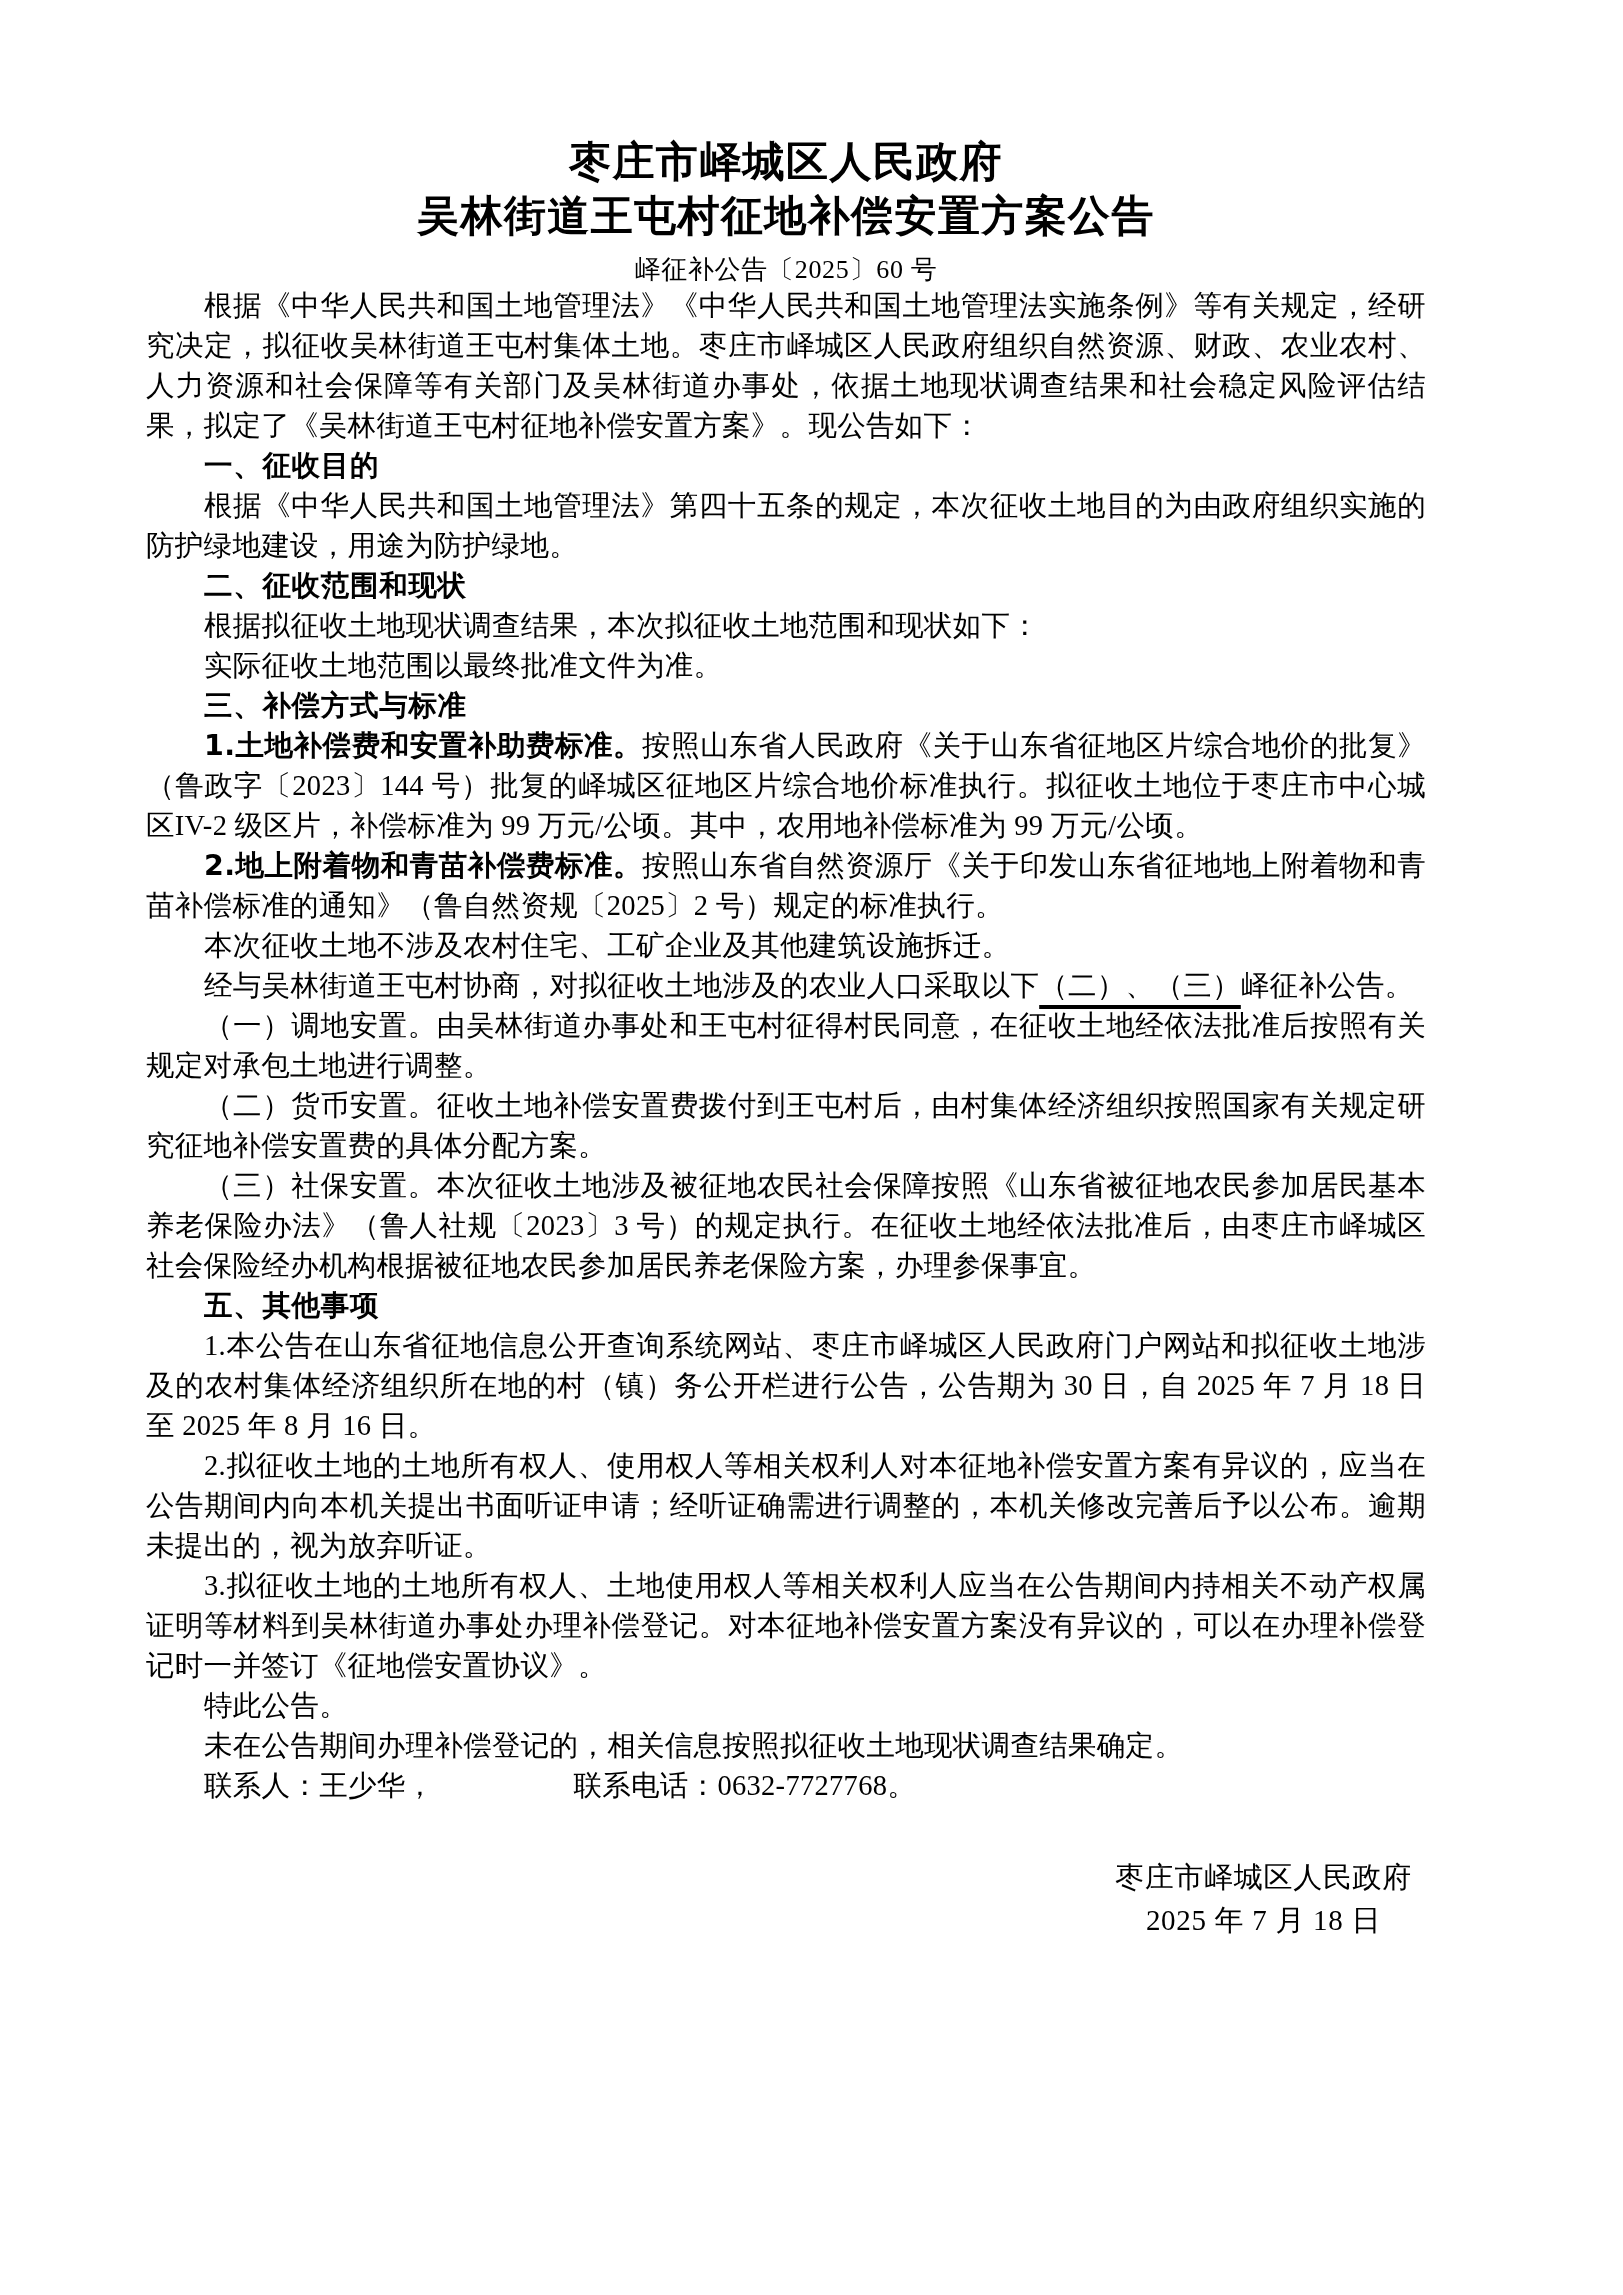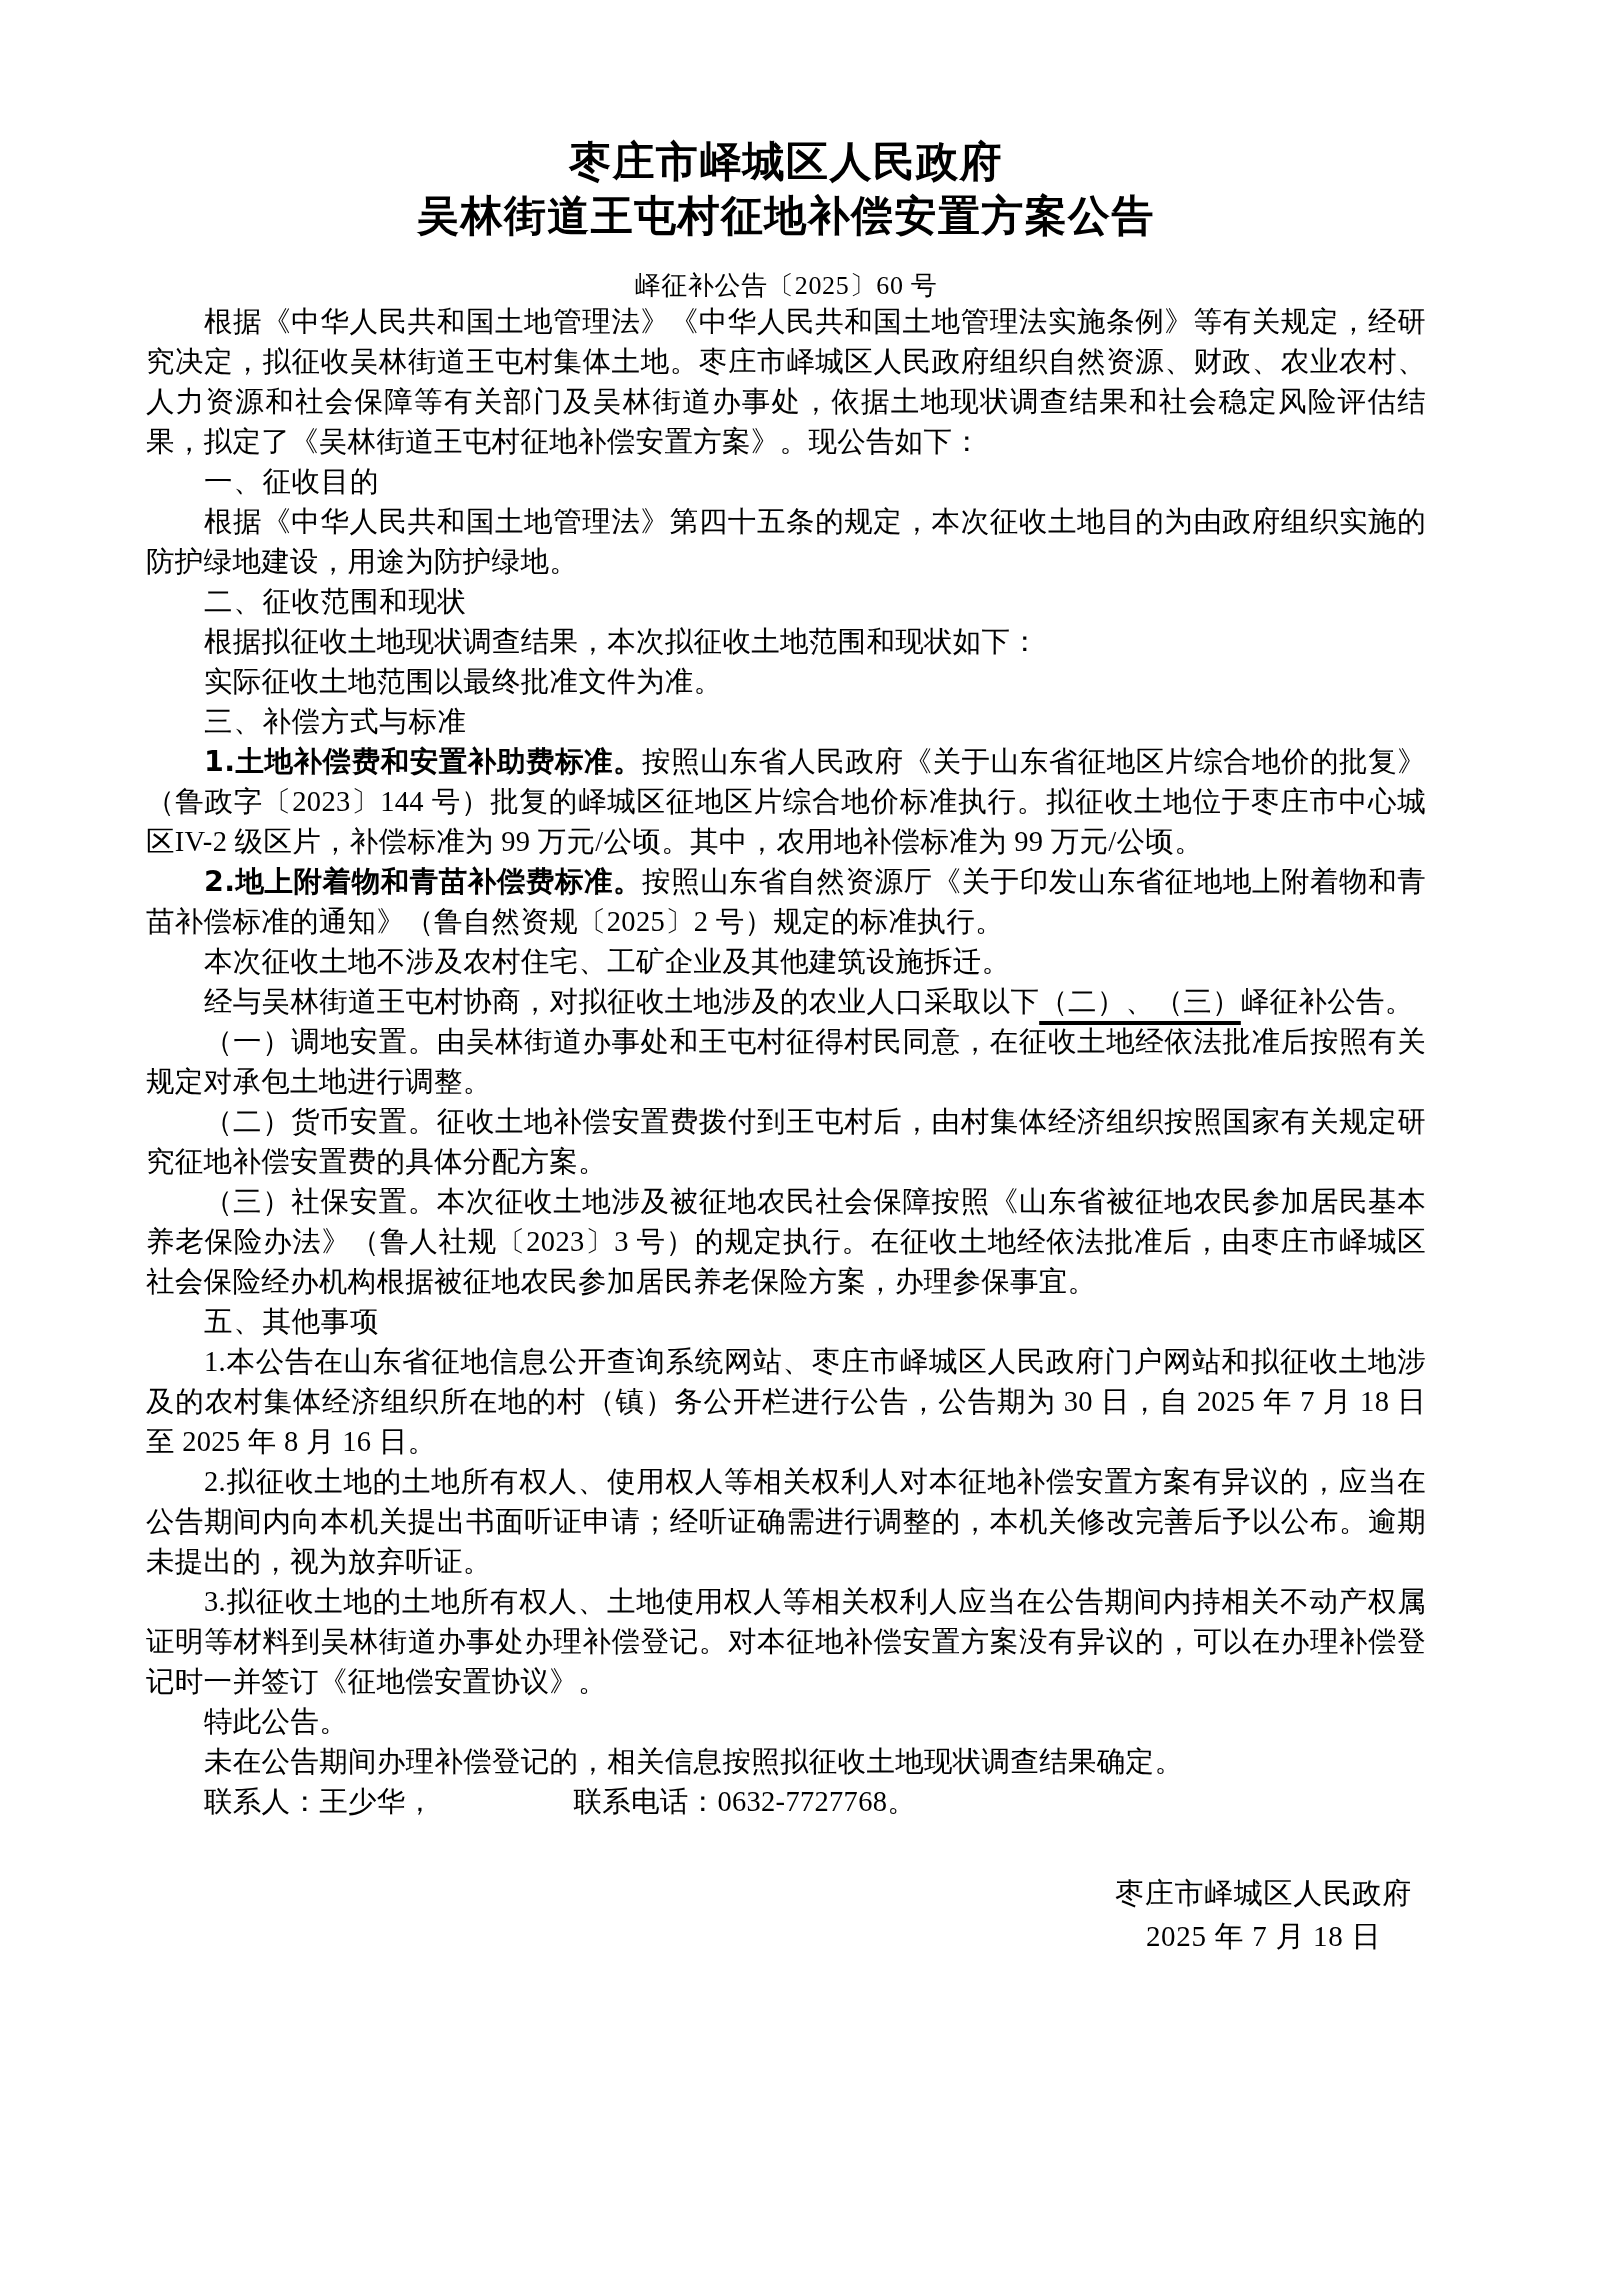--- a/index.html
+++ b/index.html
@@ -19,33 +19,33 @@
     font-size: 42px;
     line-height: 54px;
     font-weight: 700;
     letter-spacing: 1.4px;
     font-family: "Liberation Serif", "DejaVu Serif", serif;
   }
   .doc-num {
     text-align: center;
     font-size: 26px;
     line-height: 32px;
-    margin-top: 27px;
+    margin-top: 11px;
     letter-spacing: 0.7px;
   }
   .body-block {
     font-size: 28.5px;
     line-height: 40px;
     letter-spacing: 0.3px;
     text-align: justify;
     text-justify: inter-ideograph;
   }
   .body-block p { margin: 0; text-indent: 58px; }
   .heading {
-    font-weight: 400;
+    font-weight: 700;
     font-family: "DejaVu Sans", "Liberation Sans", sans-serif;
     letter-spacing: 0.7px;
   }
   .lead {
     font-weight: 700;
     font-family: "DejaVu Sans", "Liberation Sans", sans-serif;
   }
   .u {
     text-decoration: underline;
     text-decoration-thickness: 3.5px;

